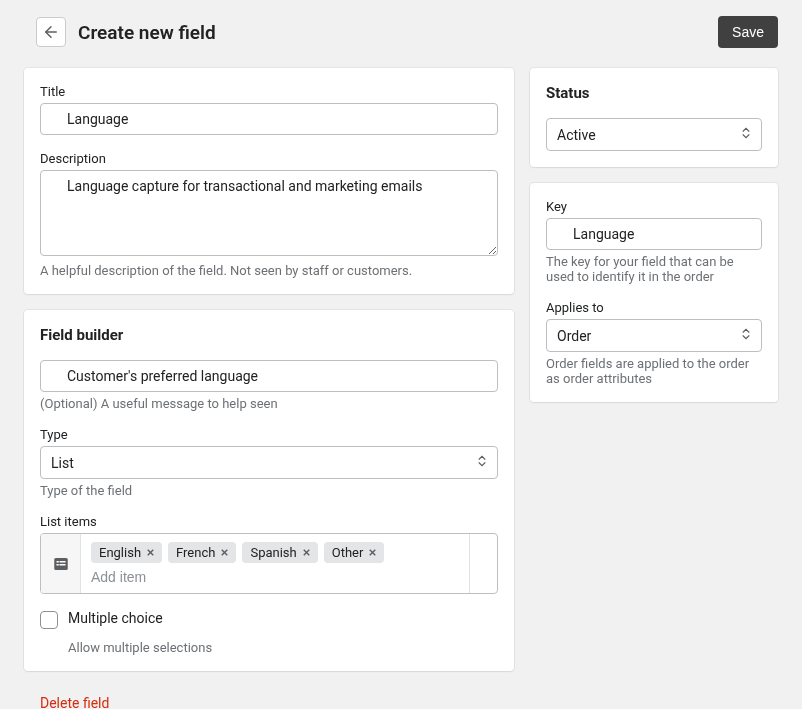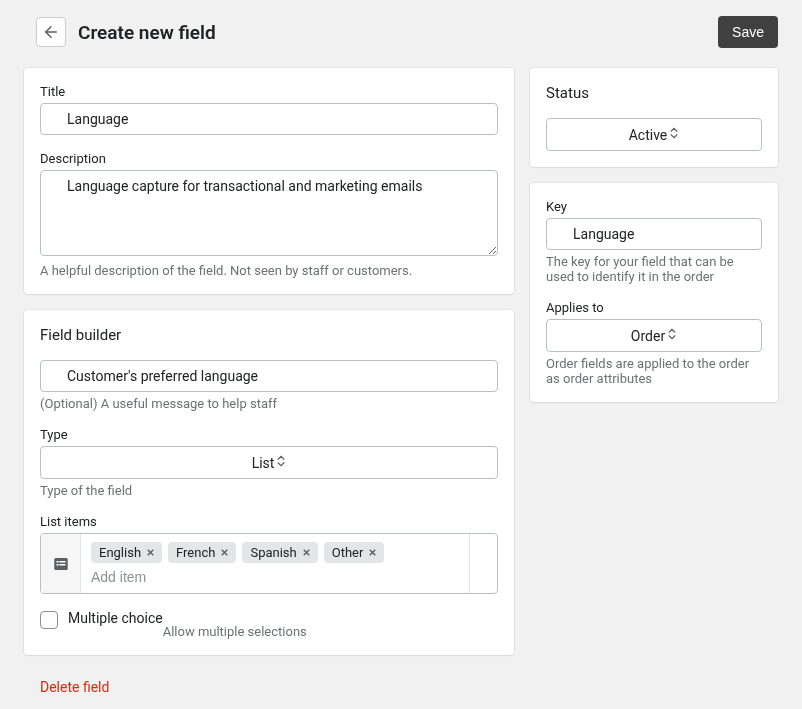--- a/index.html
+++ b/index.html
@@ -81,21 +81,21 @@
       padding: 16px;
     }
     .label {
       display: block;
       font-size: 13px;
       color: #202223;
       margin-bottom: 4px;
     }
     .section-title {
       font-size: 15px;
-      font-weight: 400;
+      font-weight: 700;
       margin-bottom: 16px;
     }
     .text-input, .textarea, .select-wrap {
       width: 100%;
       border: 1px solid #babfc3;
       border-radius: 4px;
       padding: 7px 26px;
       font-size: 14px;
       font-family: inherit;
       color: #202223;
@@ -112,21 +112,21 @@
     }
     .field-group {
       margin-bottom: 16px;
     }
     .field-group:last-child {
       margin-bottom: 0;
     }
     .select-wrap {
       display: flex;
       align-items: center;
-      justify-content: center;
+      justify-content: space-between;
       cursor: pointer;
       padding: 7px 8px 7px 10px;
     }
     .select-arrows svg {
       width: 14px;
       height: 14px;
       stroke: #5c5f62;
     }
     .list-items-box {
       border: 1px solid #babfc3;
@@ -202,21 +202,21 @@
       height: 18px;
       border: 1px solid #8c9196;
       border-radius: 4px;
       background: #fff;
       cursor: pointer;
       flex-shrink: 0;
       margin-top: 1px;
     }
     .checkbox-label-group {
       display: flex;
-      flex-direction: row;
+      flex-direction: column;
     }
     .checkbox-label {
       font-size: 14px;
     }
     .checkbox-sub {
       font-size: 13px;
       color: #6d7175;
       margin-top: 14px;
     }
     .delete-link {
@@ -256,21 +256,21 @@
         <textarea class="textarea" style="">Language capture for transactional and marketing emails</textarea>
         <div class="help-text">A helpful description of the field. Not seen by staff or customers.</div>
       </div>
     </div>
 
     <div class="card">
       <div class="section-title">Field builder</div>
 
       <div class="field-group">
         <input class="text-input" type="text" value="Customer's preferred language" style="">
-        <div class="help-text">(Optional) A useful message to help staff</div>
+        <div class="help-text">(Optional) A useful message to help seen</div>
       </div>
 
       <div class="field-group">
         <label class="label">Type</label>
         <div class="select-wrap">
           <span>List</span>
           <span class="select-arrows">
             <svg viewBox="0 0 24 24" fill="none" stroke="currentColor" stroke-width="2" stroke-linecap="round">
                 <polyline points="7 9 12 4 17 9"></polyline>
                 <polyline points="7 15 12 20 17 15"></polyline>

